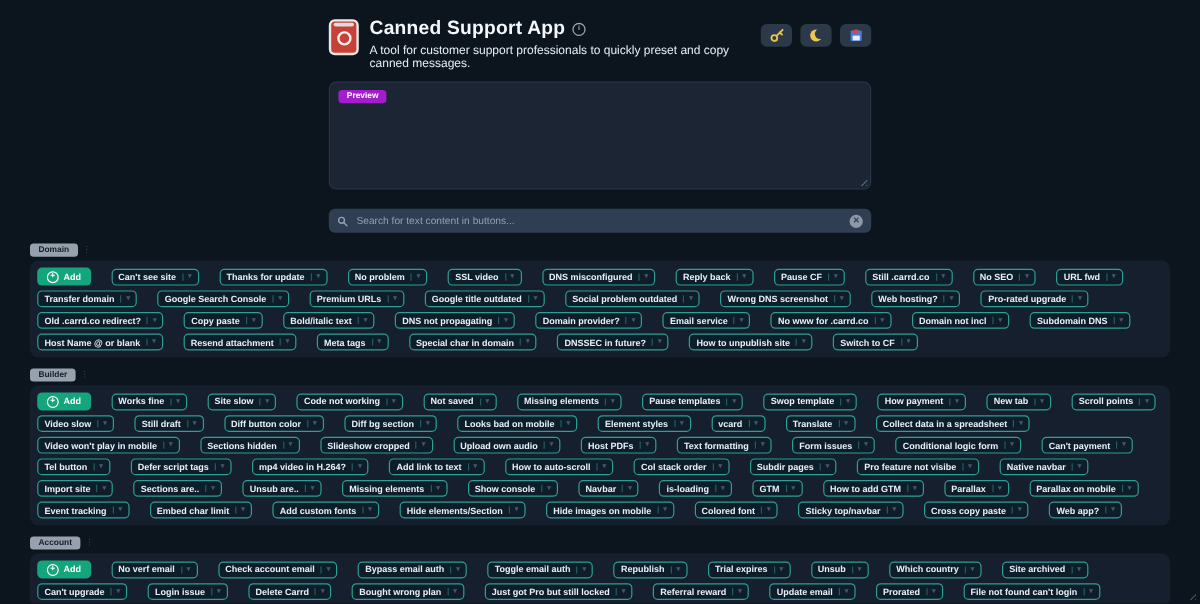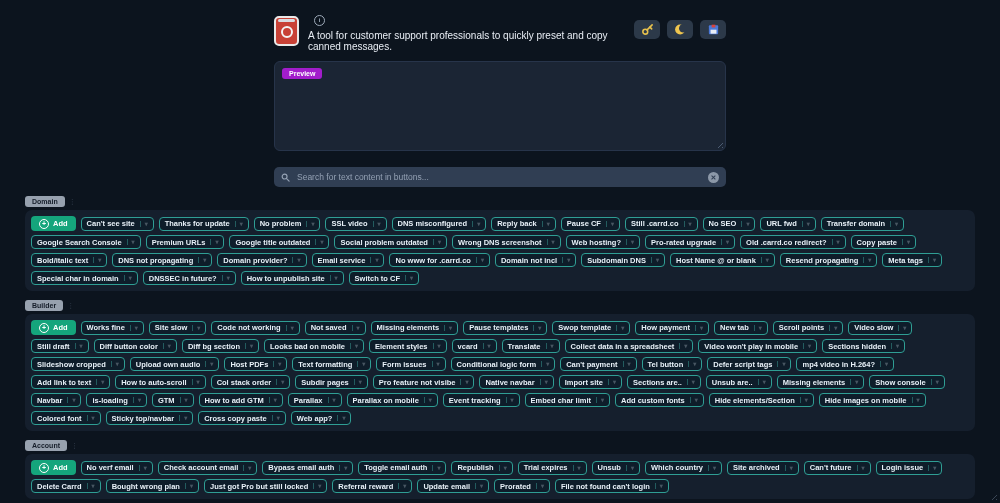--- a/index.html
+++ b/index.html
@@ -32,21 +32,21 @@
   .search-input{flex:1 1 auto;background:transparent;border:none;outline:none;color:#dfe7f0;font-size:8.5px;margin-left:5px;font-family:"Liberation Sans",sans-serif;}
   .search-input::placeholder{color:#93a0b3;}
   .clear-btn{width:11px;height:11px;border-radius:50%;background:#8c98a8;border:none;color:#303e53;font-size:7px;font-weight:700;line-height:11px;text-align:center;padding:0;cursor:pointer;flex:0 0 auto;}
 
   
   .sections-wrap{width:950px;margin:9px auto 0;}
   .section{margin-bottom:9px;}
   .section-head{display:flex;align-items:center;margin-bottom:3px;}
   .section-badge{background:#97a1ae;color:#151d29;font-size:7px;font-weight:700;padding:2px 7px;border-radius:3px;}
   .section-menu{color:#3b4757;font-size:7px;margin-left:4px;line-height:8px;}
-  .section-body{background:#151f2d;border-radius:7px;padding:6px;display:flex;flex-wrap:wrap;gap:4px 5px;align-items:center;align-content:flex-start;}
+  .section-body{background:#151f2d;border-radius:7px;padding:6px;display:flex;flex-wrap:wrap;gap:4px 17px;align-items:center;align-content:flex-start;}
 
   .add-btn{display:inline-flex;align-items:center;background:#15a57c;border:none;border-radius:4px;color:#fff;font-weight:700;font-size:7.5px;padding:0 8px;height:15px;cursor:pointer;font-family:"Liberation Sans",sans-serif;}
   .plus-ico{width:8px;height:8px;border:1px solid #fff;border-radius:50%;display:inline-flex;align-items:center;justify-content:center;font-size:7px;line-height:1;margin-right:4px;font-weight:700;}
 
   .chip{display:inline-flex;align-items:center;background:#0e1d2a;border:1px solid #2f9e94;border-radius:4px;color:#e8f1f8;font-weight:700;font-size:7.5px;padding:0 5px;height:14px;cursor:pointer;font-family:"Liberation Sans",sans-serif;white-space:nowrap;box-sizing:border-box;}
   .chip-caret{border-left:1px solid rgba(62,170,160,.45);padding-left:4px;margin-left:5px;color:rgba(222,238,243,.28);font-size:6px;line-height:1;}
   .page-resize{position:absolute;right:3px;bottom:3px;width:7px;height:7px;
     background:repeating-linear-gradient(315deg,#3a4655 0 1px,transparent 1px 3px);
     clip-path:polygon(100% 0,100% 100%,0 100%);}
 </style>
@@ -54,20 +54,21 @@
 <body>
 
 <div class="page">
 
   <div class="center-col">
 
     <div class="app-header">
       <div class="logo"></div>
       <div class="title-block">
         <div class="title-row">
+          <span class="app-title">Canned Support App</span>
           <span class="info-ico">i</span>
         </div>
         <div class="app-sub">A tool for customer support professionals to quickly preset and copy canned messages.</div>
       </div>
       <div class="header-actions">
         <button class="hbtn" title="">
           <svg width="13" height="13" viewBox="0 0 14 14">
             <g fill="none" stroke="#e7c14d" stroke-width="1.7" stroke-linecap="round">
               <circle cx="4.6" cy="9.4" r="2.6"></circle>
               <path d="M6.6 7.4 L12 2"></path>
@@ -226,21 +227,21 @@
           </button>
           <button class="chip">
             <span class="chip-label">Subdomain DNS</span>
             <span class="chip-caret">▾</span>
           </button>
           <button class="chip">
             <span class="chip-label">Host Name @ or blank</span>
             <span class="chip-caret">▾</span>
           </button>
           <button class="chip">
-            <span class="chip-label">Resend propagating</span>
+            <span class="chip-label">Resend attachment</span>
             <span class="chip-caret">▾</span>
           </button>
           <button class="chip">
             <span class="chip-label">Meta tags</span>
             <span class="chip-caret">▾</span>
           </button>
           <button class="chip">
             <span class="chip-label">Special char in domain</span>
             <span class="chip-caret">▾</span>
           </button>
@@ -540,21 +541,21 @@
           </button>
           <button class="chip">
             <span class="chip-label">Which country</span>
             <span class="chip-caret">▾</span>
           </button>
           <button class="chip">
             <span class="chip-label">Site archived</span>
             <span class="chip-caret">▾</span>
           </button>
           <button class="chip">
-            <span class="chip-label">Can't future</span>
+            <span class="chip-label">Can't upgrade</span>
             <span class="chip-caret">▾</span>
           </button>
           <button class="chip">
             <span class="chip-label">Login issue</span>
             <span class="chip-caret">▾</span>
           </button>
           <button class="chip">
             <span class="chip-label">Delete Carrd</span>
             <span class="chip-caret">▾</span>
           </button>

